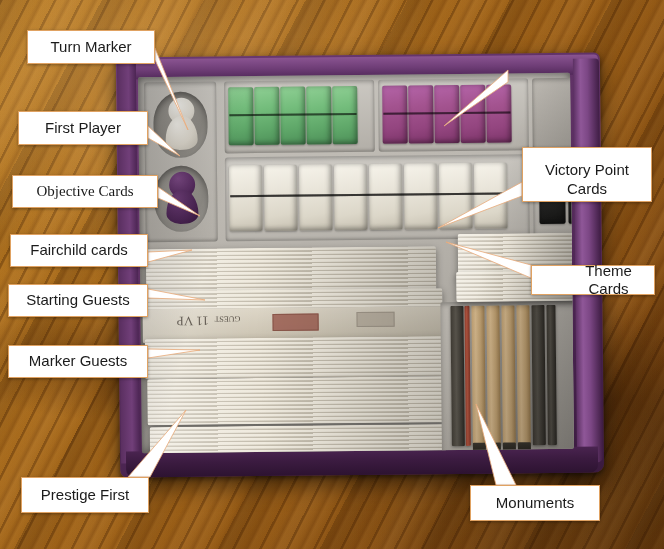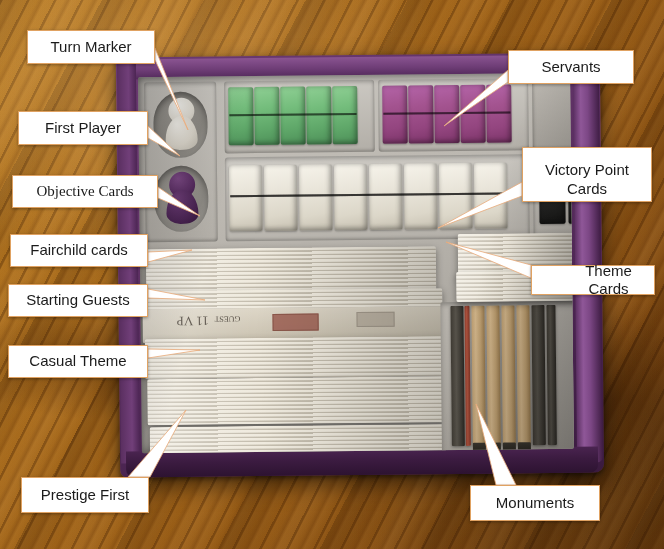--- a/index.html
+++ b/index.html
@@ -461,30 +461,27 @@
 
   <div class="label" style="left:10px;top:234px;width:138px;height:33px;">
     <span>Fairchild cards</span>
   </div>
 
   <div class="label" style="left:8px;top:284px;width:140px;height:33px;">
     <span>Starting Guests</span>
   </div>
 
   <div class="label" style="left:8px;top:345px;width:140px;height:33px;">
-    <span>Casual Theme</span>
+    <span>Marker Guests</span>
   </div>
 
   <div class="label" style="left:21px;top:477px;width:128px;height:36px;">
     <span>Prestige First</span>
   </div>
 
-  <div class="label" style="left:508px;top:50px;width:126px;height:34px;">
-    <span>Servants</span>
-  </div>
 
   <div class="label" style="left:522px;top:147px;width:130px;height:55px;align-items:flex-end;">
     <span>Victory Point Cards</span>
   </div>
 
   <div class="label" style="left:531px;top:265px;width:124px;height:30px;padding-left:39px;">
     <span>Theme Cards</span>
   </div>
 
   <div class="label" style="left:470px;top:485px;width:130px;height:36px;">

